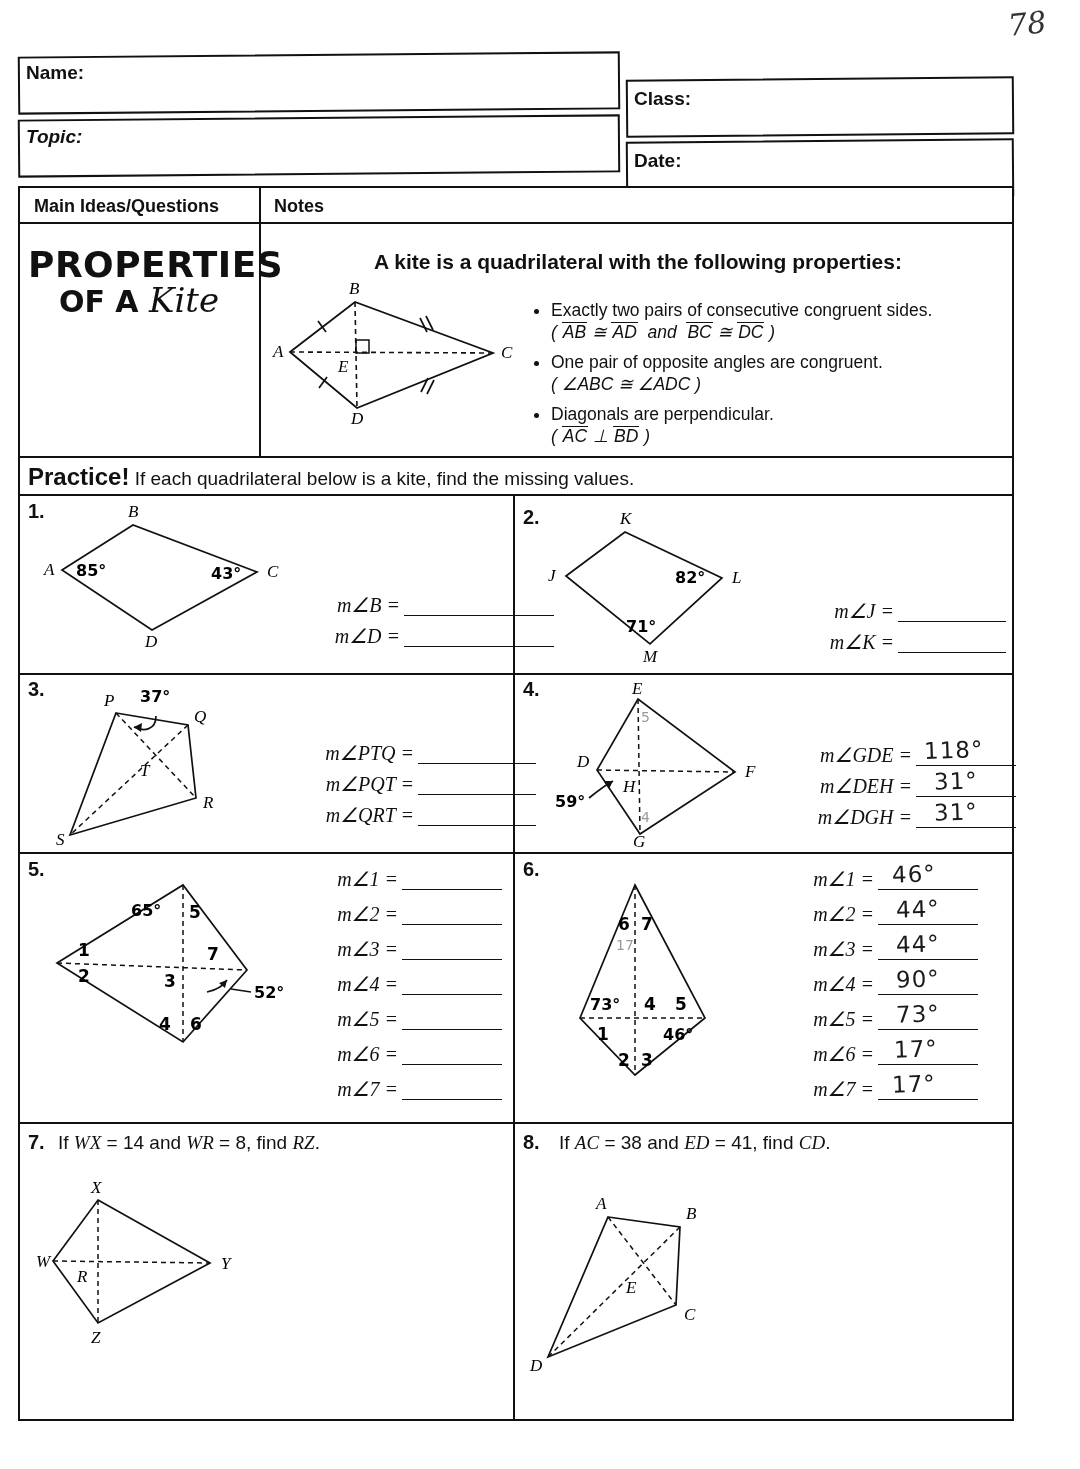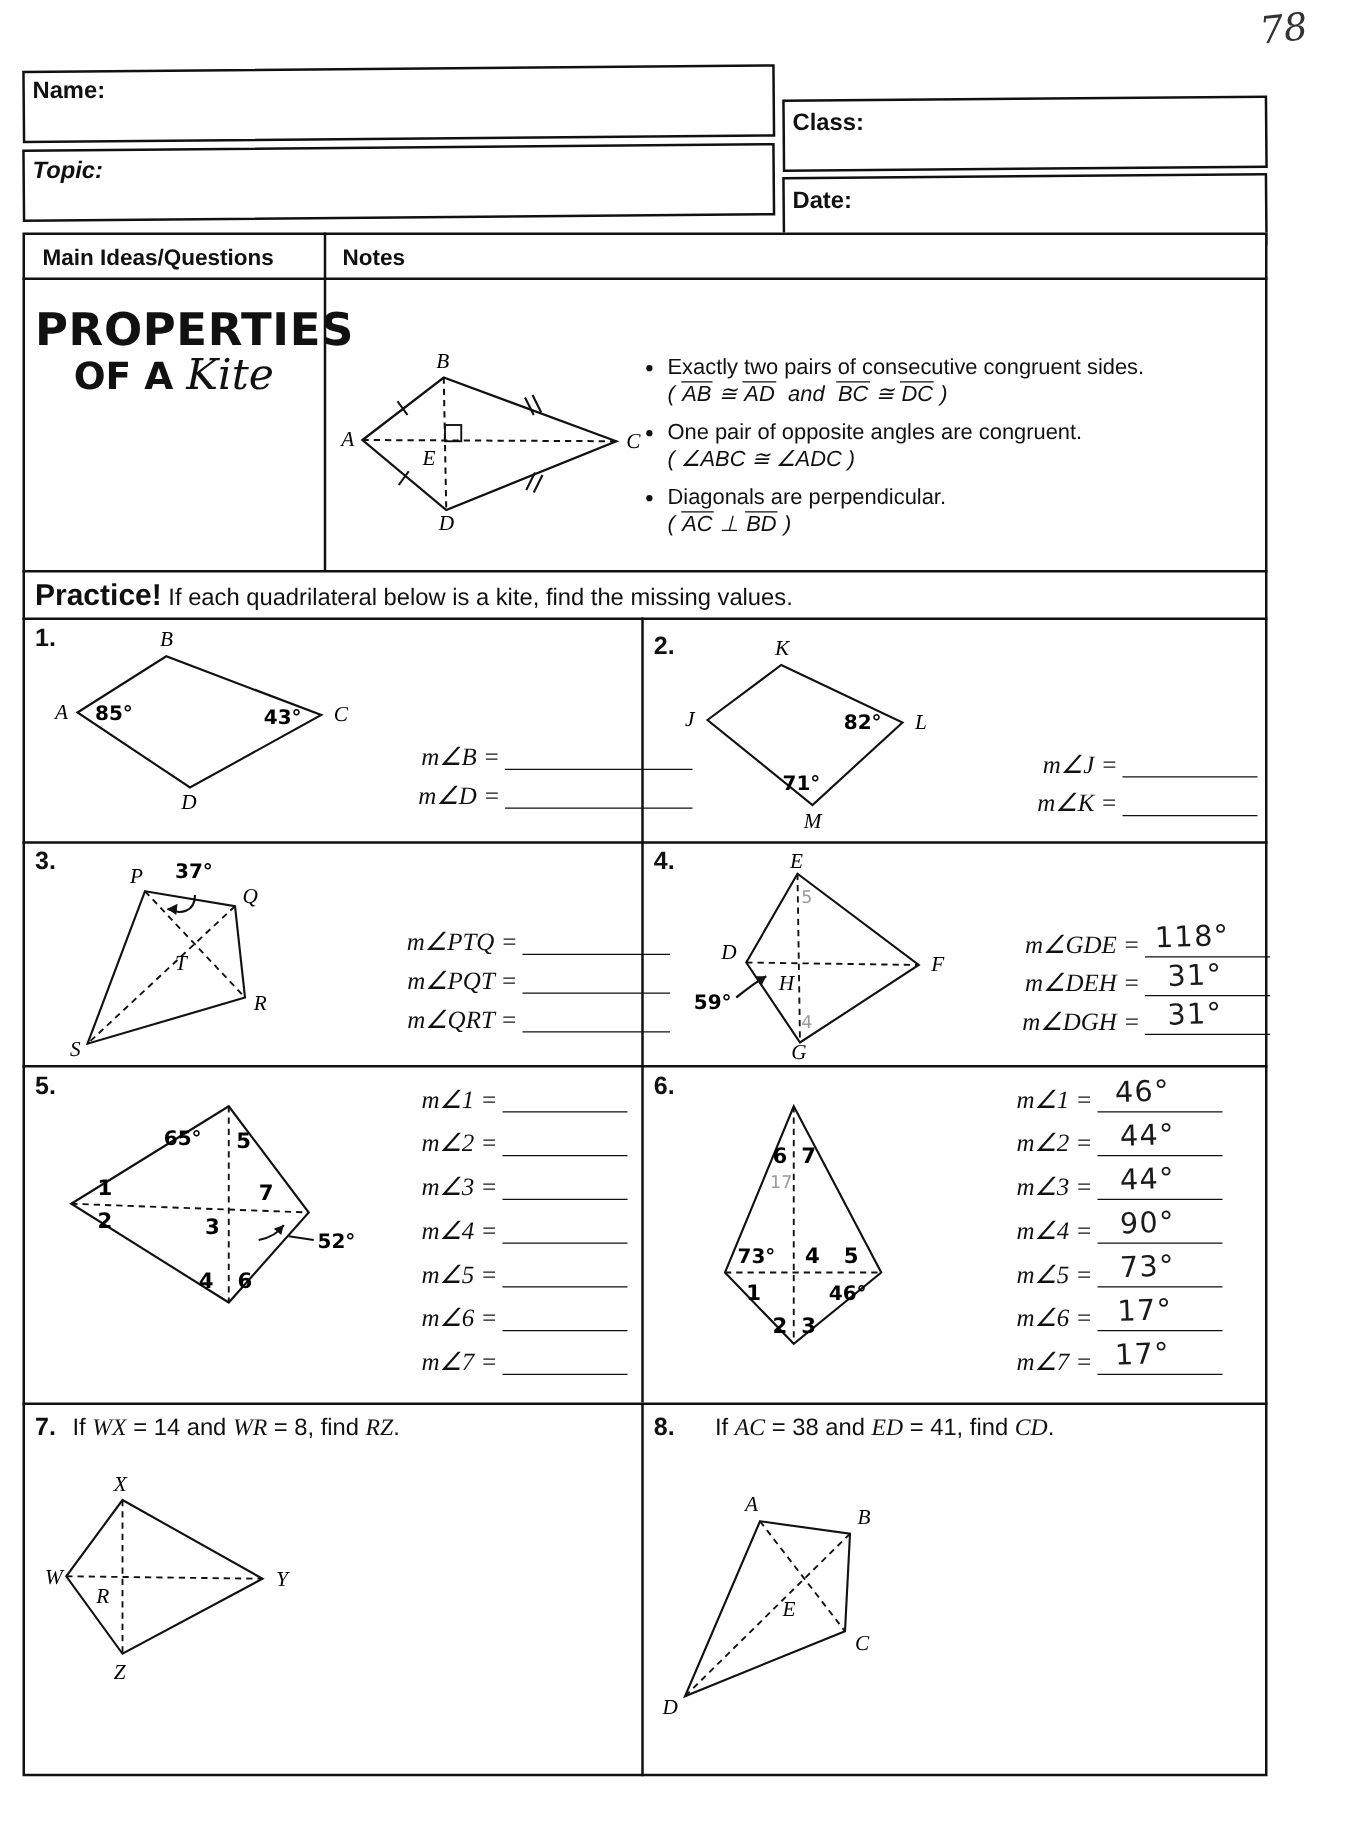--- a/index.html
+++ b/index.html
@@ -21,21 +21,21 @@
   .bigtitle{position:absolute;text-align:center;line-height:1.03;}
   .bigtitle .l1{font-size:36px;font-weight:bold;letter-spacing:.5px;
                 font-family:"DejaVu Sans",sans-serif;}
   .bigtitle .l2{font-size:30px;font-weight:bold;font-family:"DejaVu Sans",sans-serif;}
   .script{font-family:"DejaVu Serif",serif;font-style:italic;font-size:34px;font-weight:normal;}
 
   .noteshead{position:absolute;font-weight:bold;font-size:21px;text-align:center;width:100%;}
 
   .bullets{position:absolute;font-size:17.5px;line-height:1.28;}
   .bullets li{margin-bottom:7px;list-style:disc;}
-  .bullets ul{margin:0;padding-left:22px;}
+  .bullets ul{margin:17px;padding-left:22px;}
   .mi{font-family:Liberation Sans, sans-serif;font-style:italic;}
   .ovl{border-top:1.4px solid #111;padding:0 1px;display:inline-block;line-height:1.05;}
 
   .practice{position:absolute;font-size:19px;}
   .practice b{font-size:24px;}
 
   .qnum{position:absolute;font-weight:bold;font-size:20px;}
   .qtext{position:absolute;font-size:19px;}
   .ser{font-family:"Liberation Serif",serif;font-style:italic;}
 
@@ -84,20 +84,21 @@
   <div style="position:absolute;left:259px;top:186px;width:2px;height:270px;background:#111;"></div>
 
   <div class="bigtitle" style="left:28px;top:246px;width:222px;">
     <div class="l1">PROPERTIES</div>
     <div class="l2">
       <span>OF A</span>
       <span class="script">Kite</span>
     </div>
   </div>
 
+  <div class="noteshead" style="left:268px;top:250px;width:740px;">A kite is a quadrilateral with the following properties:</div>
 
   <svg width="250" height="140" style="left:265px;top:280px;" viewBox="0 0 250 140">
 
     <polygon points="25,72 90,22 228,73 92,128" fill="none" stroke="#111" stroke-width="1.8"></polygon>
     <line x1="25" y1="72" x2="228" y2="73" stroke="#111" stroke-width="1.6" stroke-dasharray="5,4"></line>
     <line x1="90" y1="22" x2="92" y2="128" stroke="#111" stroke-width="1.6" stroke-dasharray="5,4"></line>
     <rect x="91" y="60" width="13" height="13" fill="none" stroke="#111" stroke-width="1.5"></rect>
 
     <line x1="53" y1="41" x2="61" y2="52" stroke="#111" stroke-width="1.7"></line>
     <line x1="54" y1="108" x2="62" y2="97" stroke="#111" stroke-width="1.7"></line>
@@ -302,21 +303,21 @@
     <line x1="18" y1="86" x2="175" y2="88" stroke="#111" stroke-width="1.5" stroke-dasharray="5,4"></line>
     <line x1="63" y1="25" x2="63" y2="148" stroke="#111" stroke-width="1.5" stroke-dasharray="5,4"></line>
     <text class="lbl" x="56" y="18">X</text>
     <text class="lbl" x="1" y="92">W</text>
     <text class="lbl" x="186" y="94">Y</text>
     <text class="lbl" x="56" y="168">Z</text>
     <text class="lbl" x="42" y="107">R</text>
   </svg>
 
   <div class="qnum" style="left:523px;top:1131px;">8.</div>
-  <div class="qtext" style="left:572px;top:1132px;">
+  <div class="qtext" style="left:559px;top:1132px;">
     <span>If </span><span class="ser">AC</span><span> = 38 and </span><span class="ser">ED</span><span> = 41, find </span><span class="ser">CD</span><span>.</span>
   </div>
   <svg width="230" height="190" style="left:518px;top:1185px;" viewBox="0 0 230 190">
     <polygon points="90,32 162,42 158,120 30,172" fill="none" stroke="#111" stroke-width="1.7"></polygon>
     <line x1="90" y1="32" x2="158" y2="120" stroke="#111" stroke-width="1.5" stroke-dasharray="5,4"></line>
     <line x1="162" y1="42" x2="30" y2="172" stroke="#111" stroke-width="1.5" stroke-dasharray="5,4"></line>
     <text class="lbl" x="78" y="24">A</text>
     <text class="lbl" x="168" y="34">B</text>
     <text class="lbl" x="166" y="135">C</text>
     <text class="lbl" x="12" y="186">D</text>

